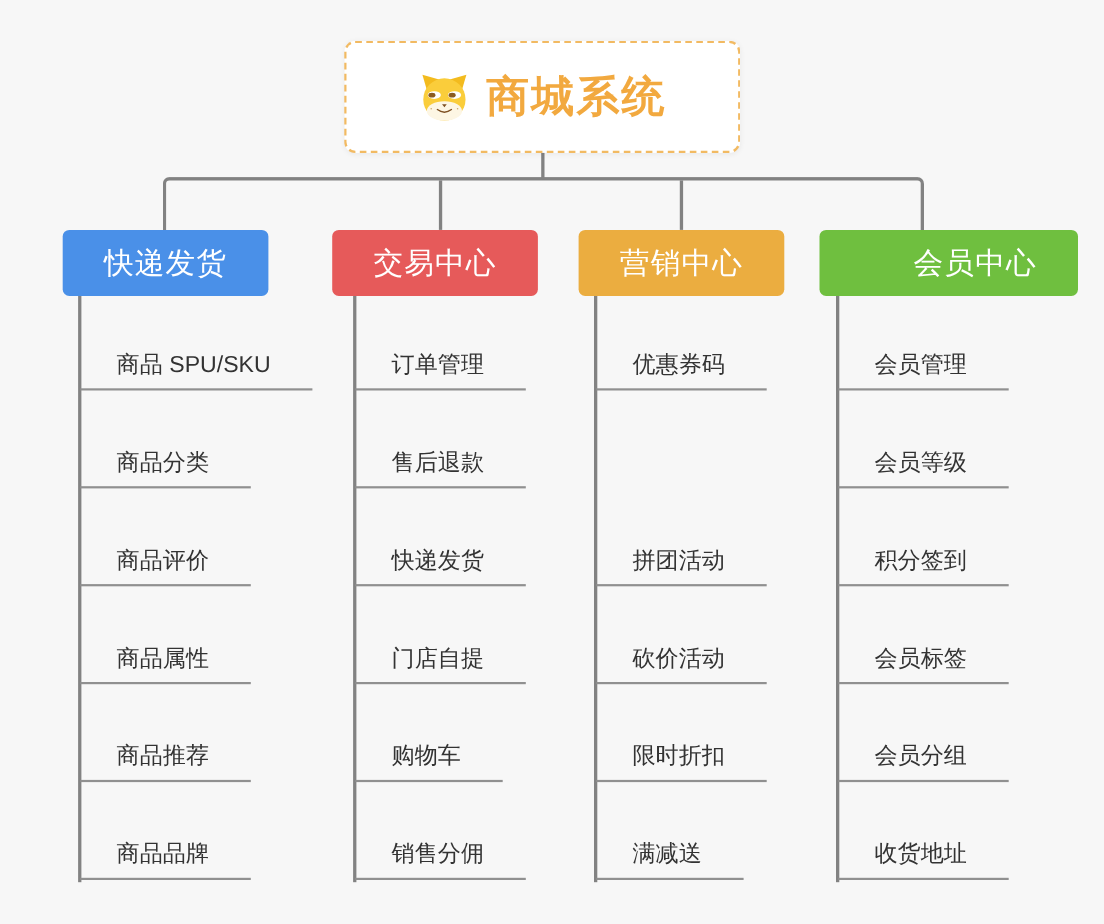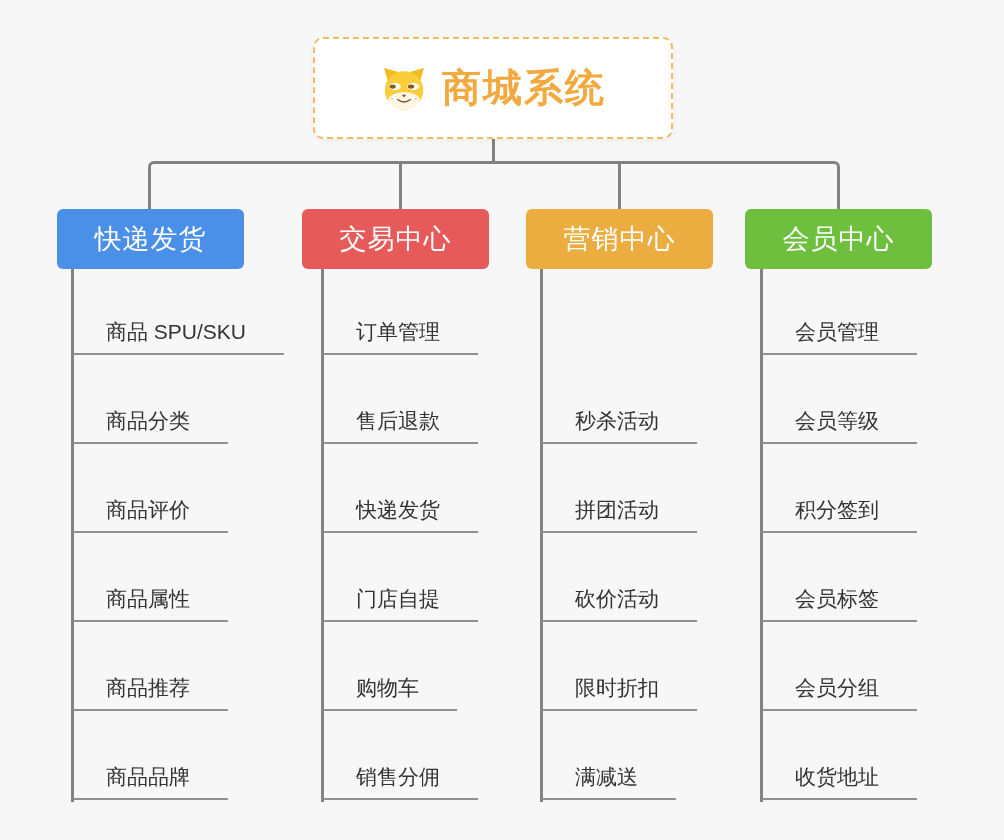--- a/index.html
+++ b/index.html
@@ -82,21 +82,21 @@
     font-size:27px;
     letter-spacing:1px;
     line-height:60px;
     text-align:center;
     cursor:pointer;
     white-space:nowrap;
   }
   .branch.b0{left:57px;}
   .branch.b1{left:302px;}
   .branch.b2{left:526px;}
-  .branch.b3{left:745px;}
+  .branch.b3{left:745px;padding-left:48px;}
   
   .leaf{
     position:absolute;
     display:inline-block;
     padding:0 38px 7px 33px;
     border-bottom:2px solid var(--underline);
     font-size:21px;
     line-height:28px;
     color:var(--leaf_text);
     white-space:nowrap;
@@ -159,21 +159,21 @@
   <div class="leaf c0 r4">商品推荐</div>
   <div class="leaf c0 r5">商品品牌</div>
 
   <div class="leaf c1 r0">订单管理</div>
   <div class="leaf c1 r1">售后退款</div>
   <div class="leaf c1 r2">快递发货</div>
   <div class="leaf c1 r3">门店自提</div>
   <div class="leaf c1 r5">销售分佣</div>
   <div class="leaf c1 r4">购物车</div>
 
-  <div class="leaf c2 r1">秒杀活动</div>
+  <div class="leaf c2 r0">优惠券码</div>
   <div class="leaf c2 r2">拼团活动</div>
   <div class="leaf c2 r3">砍价活动</div>
   <div class="leaf c2 r4">限时折扣</div>
   <div class="leaf c2 r5">满减送</div>
 
   <div class="leaf c3 r0">会员管理</div>
   <div class="leaf c3 r1">会员等级</div>
   <div class="leaf c3 r2">积分签到</div>
   <div class="leaf c3 r3">会员标签</div>
   <div class="leaf c3 r4">会员分组</div>

